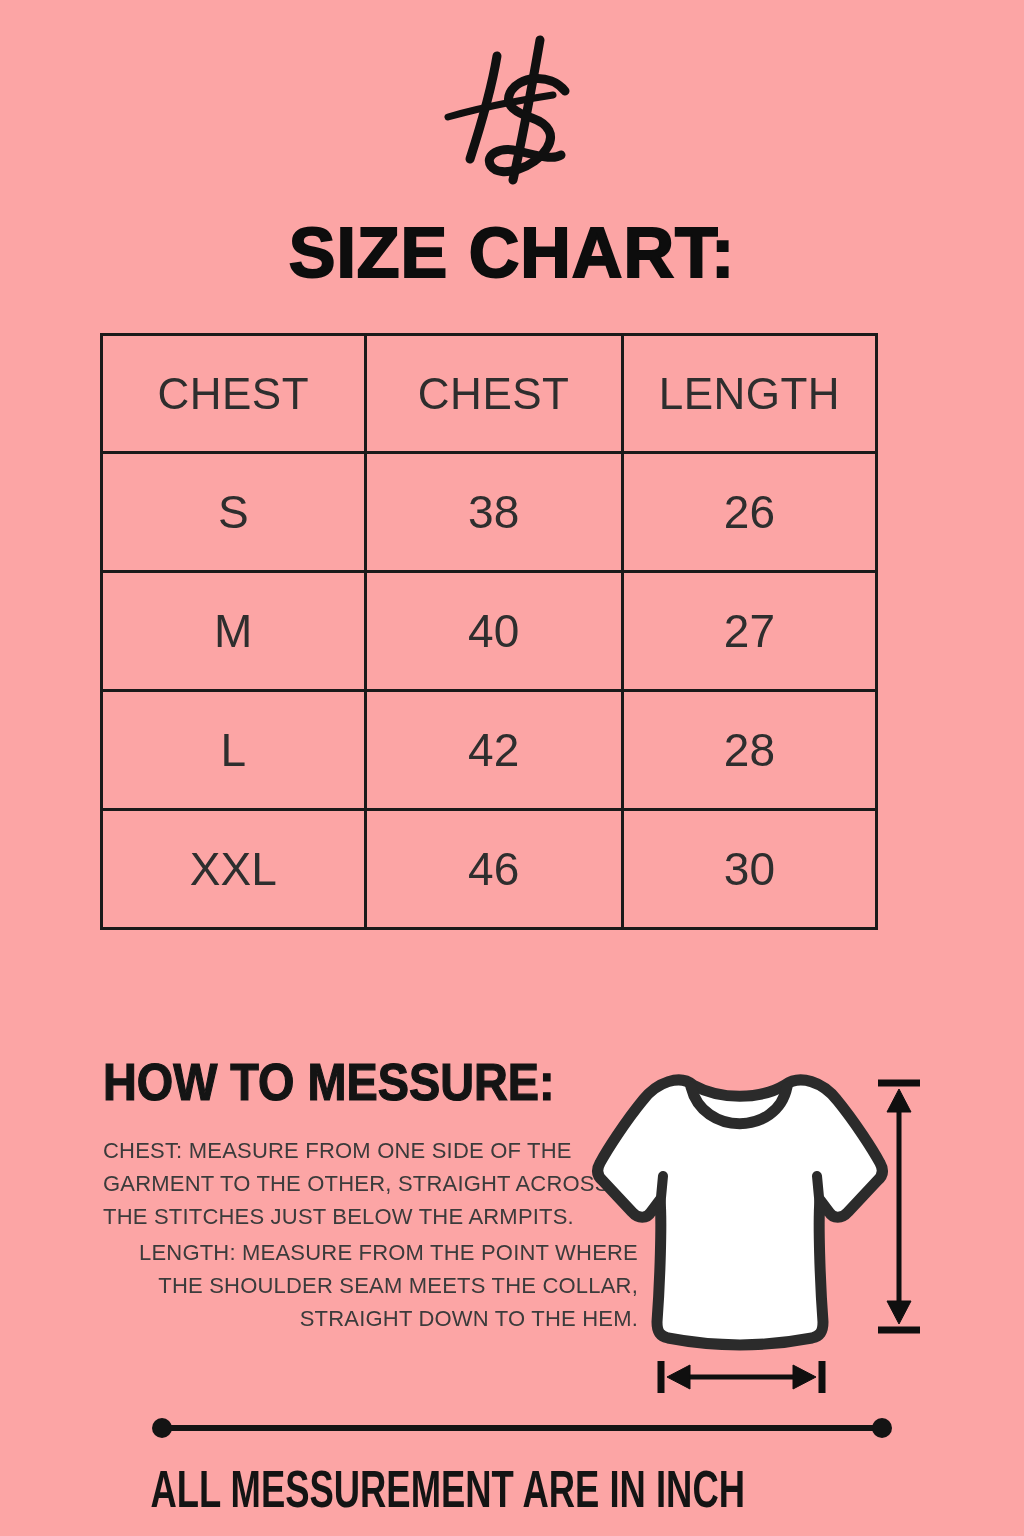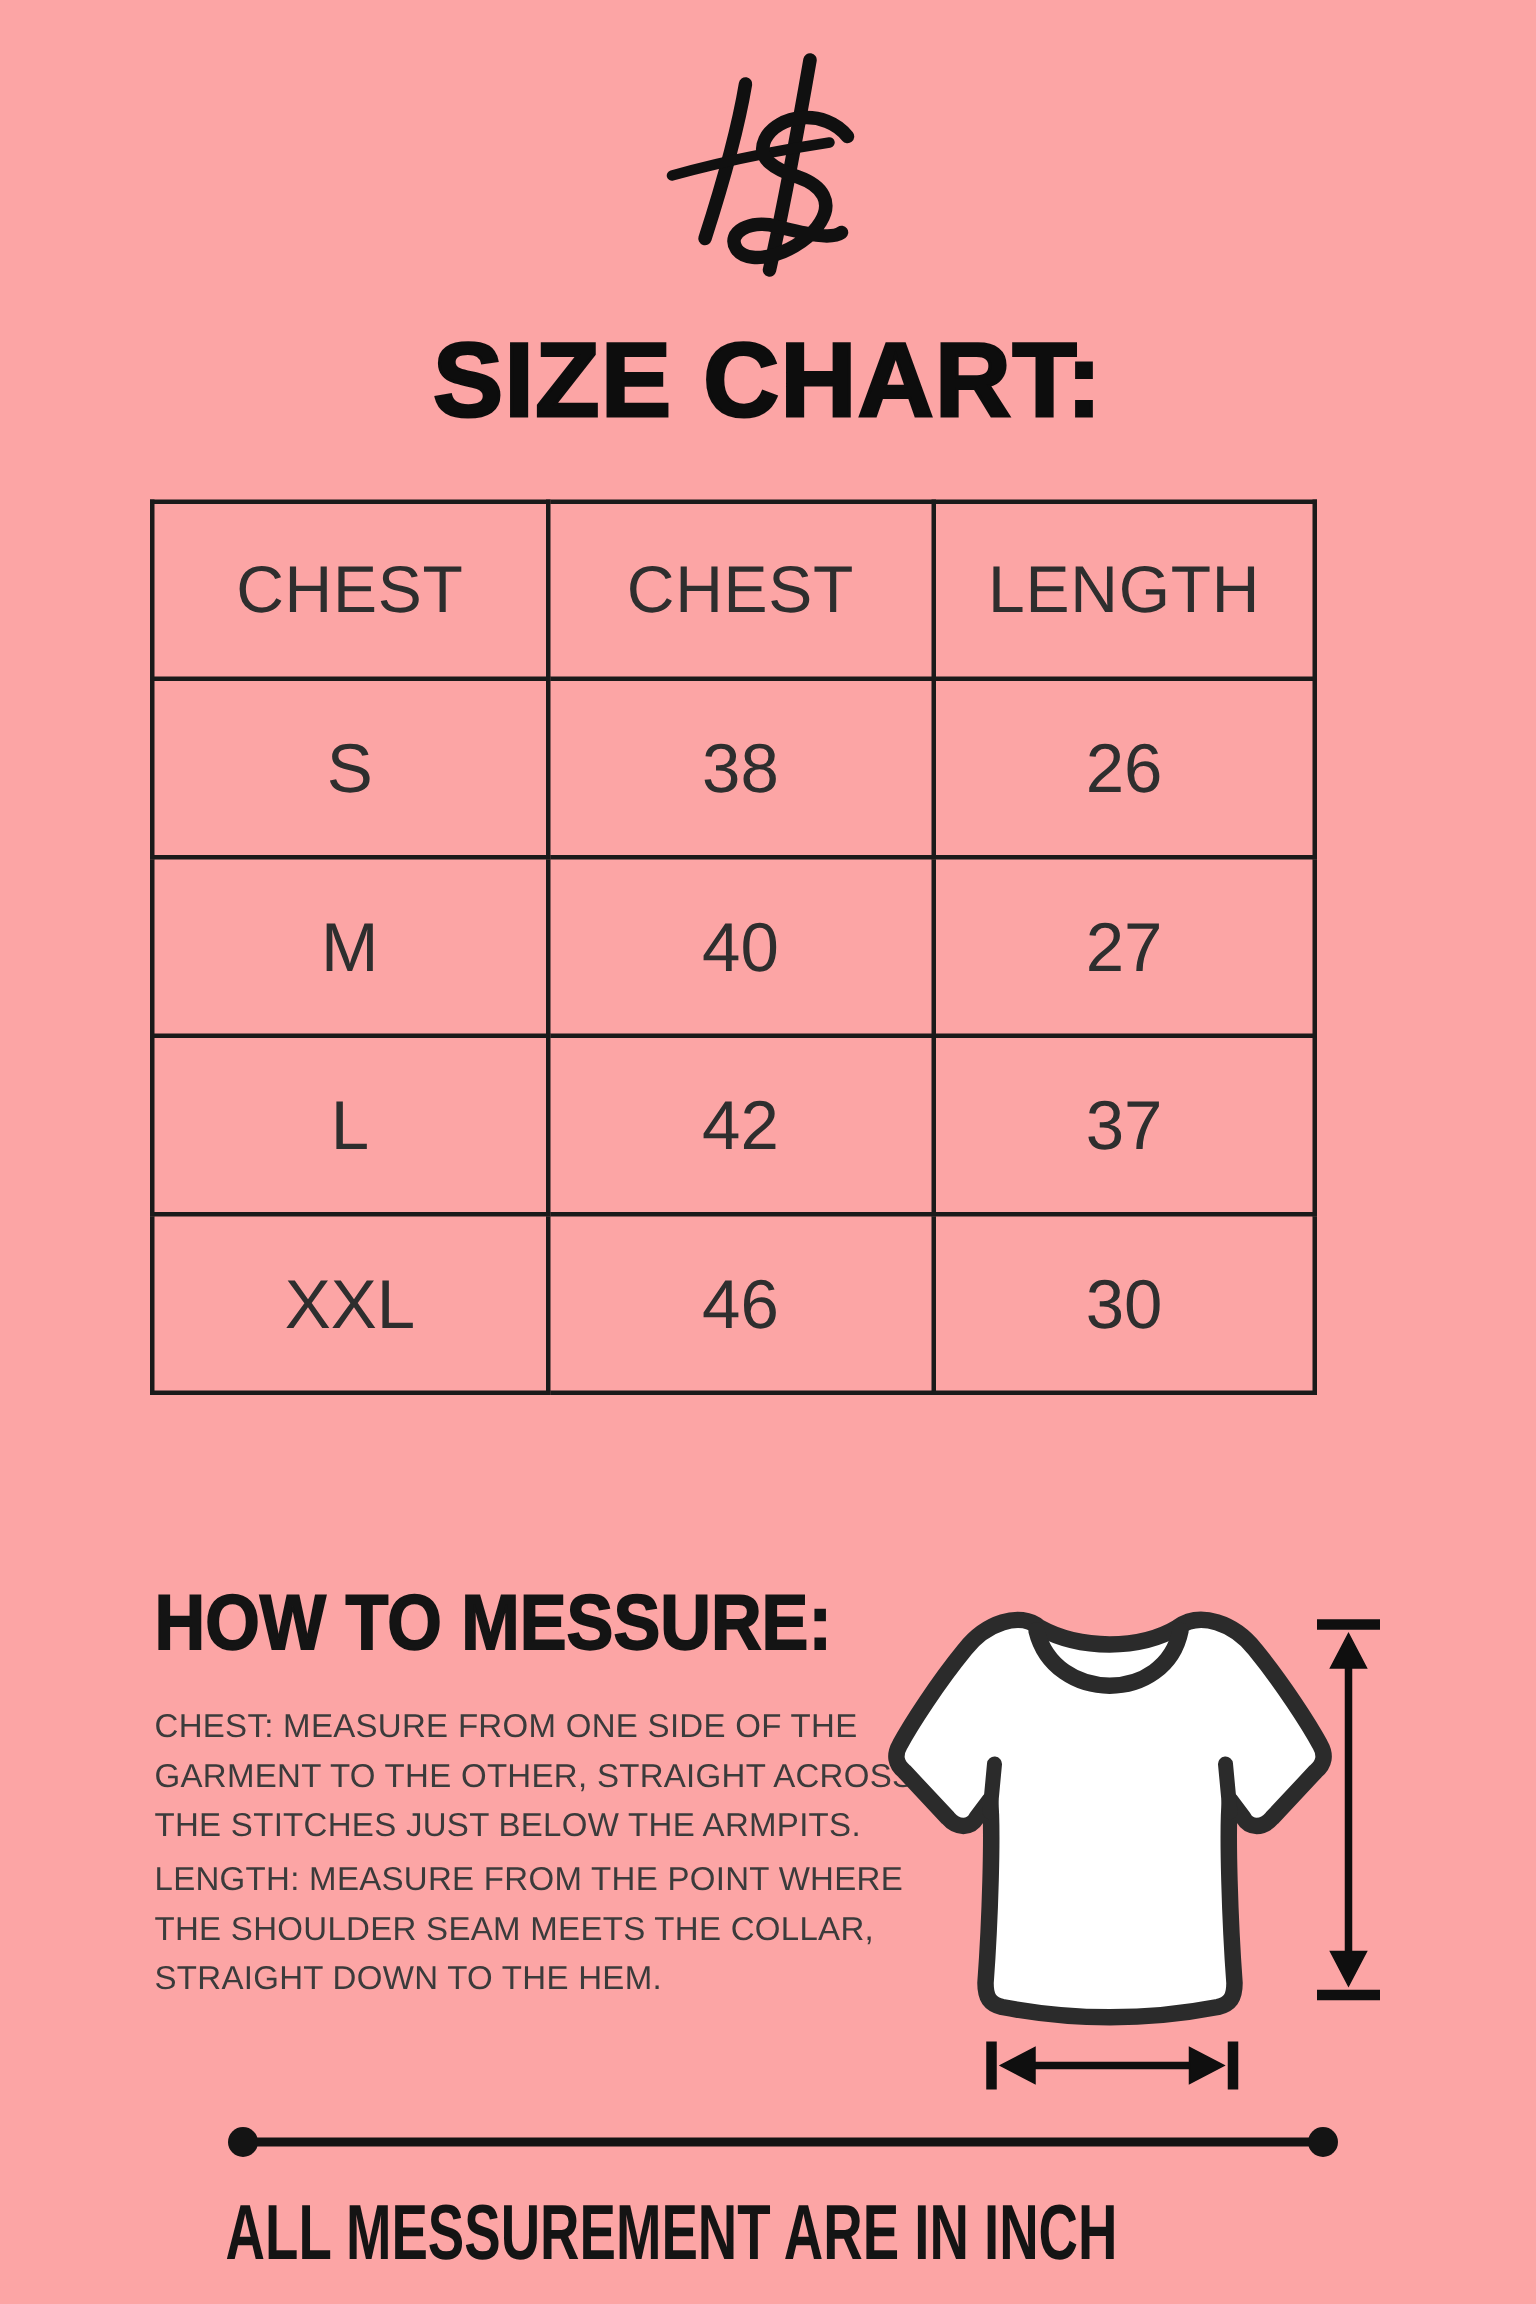--- a/index.html
+++ b/index.html
@@ -28,21 +28,21 @@
     position:absolute; left:103px; top:1056px; margin:0;
     font-size:52px; line-height:1; font-weight:bold; color:#141414;
     -webkit-text-stroke:1.2px #141414;
     transform:scaleX(0.9); transform-origin:left center; white-space:nowrap;
   }
   .instruction{
     position:absolute; left:103px; width:535px; margin:0;
     font-size:22px; line-height:33px; color:#3b3b3b; letter-spacing:0.2px;
   }
   .instruction.chest{ top:1134px; }
-  .instruction.length{ top:1236px; }
+  .instruction.length{ top:1236px;text-align:right; }
   .diagram{ position:absolute; left:590px; top:1060px; width:340px; height:350px; }
   .divider-line{
     position:absolute; left:161px; top:1425px; width:722px; height:6px;
     background:#141414;
   }
   .divider-dot{
     position:absolute; top:1418px; width:20px; height:20px; border-radius:50%;
     background:#141414;
   }
   .divider-dot.left{ left:152px; }
@@ -90,21 +90,21 @@
         <td>26</td>
       </tr>
       <tr>
         <td>M</td>
         <td>40</td>
         <td>27</td>
       </tr>
       <tr>
         <td>L</td>
         <td>42</td>
-        <td>37</td>
+        <td>28</td>
       </tr>
       <tr>
         <td>XXL</td>
         <td>46</td>
         <td>30</td>
       </tr>
     </tbody>
   </table>
 
   <h2 class="howto-heading">HOW TO MESSURE:</h2>

